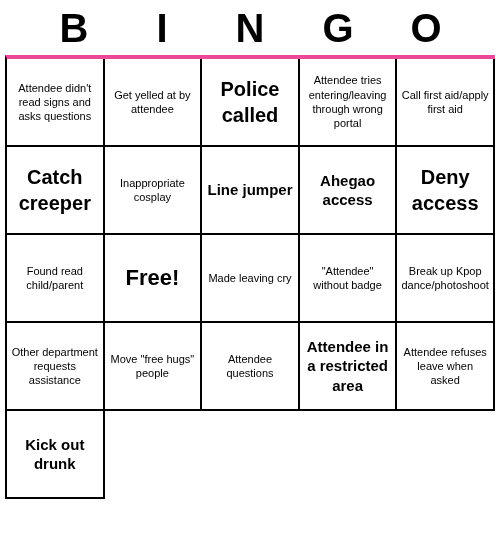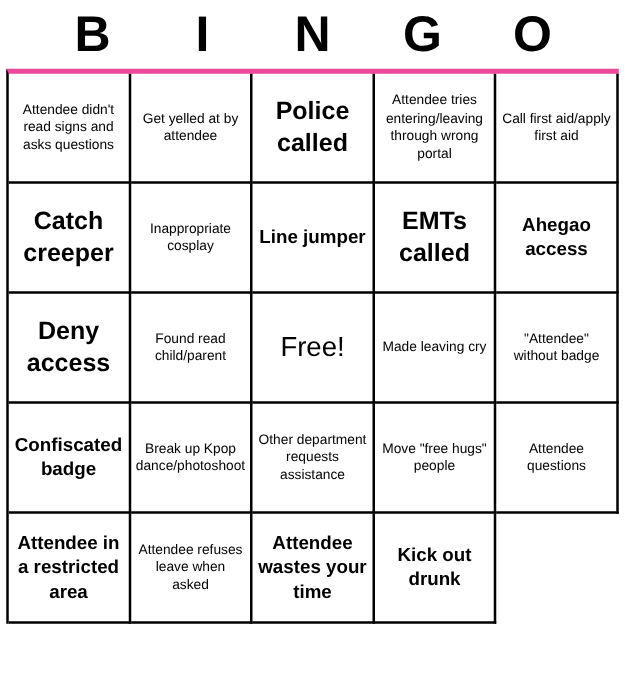--- a/index.html
+++ b/index.html
@@ -69,21 +69,21 @@
       font-weight: bold;
     }
 
     .bingo-cell.medium-text span {
       font-size: 15px;
       font-weight: bold;
     }
 
     .bingo-cell.free span {
       font-size: 22px;
-      font-weight: normal;
+      font-weight: bold;
     }
   </style>
 </head>
 <body>
 
 <div class="bingo-container">
   <div class="bingo-title">
 
   <div class="bingo-letter">B</div>
       <div class="bingo-letter">I</div>
@@ -110,62 +110,53 @@
       </div>
       <div class="bingo-cell large-text">
         <span>Catch creeper</span>
       </div>
       <div class="bingo-cell">
         <span>Inappropriate cosplay</span>
       </div>
       <div class="bingo-cell medium-text">
         <span>Line jumper</span>
       </div>
-      <div class="bingo-cell large-text">
-        <span>EMTs called</span>
-      </div>
       <div class="bingo-cell medium-text">
         <span>Ahegao access</span>
       </div>
       <div class="bingo-cell large-text">
         <span>Deny access</span>
       </div>
       <div class="bingo-cell">
         <span>Found read child/parent</span>
       </div>
       <div class="bingo-cell free">
         <span>Free!</span>
       </div>
       <div class="bingo-cell">
         <span>Made leaving cry</span>
       </div>
       <div class="bingo-cell">
         <span>"Attendee" without badge</span>
-      </div>
-      <div class="bingo-cell medium-text">
-        <span>Confiscated badge</span>
       </div>
       <div class="bingo-cell">
         <span>Break up Kpop dance/photoshoot</span>
       </div>
       <div class="bingo-cell">
         <span>Other department requests assistance</span>
       </div>
       <div class="bingo-cell">
         <span>Move "free hugs" people</span>
       </div>
       <div class="bingo-cell">
         <span>Attendee questions</span>
       </div>
       <div class="bingo-cell medium-text">
         <span>Attendee in a restricted area</span>
       </div>
       <div class="bingo-cell">
         <span>Attendee refuses leave when asked</span>
       </div>
       <div class="bingo-cell medium-text">
-        <span>Attendee wastes your time</span>
-      </div>
-      <div class="bingo-cell medium-text">
         <span>Kick out drunk</span>
       </div>
     </div>
 </div>
 
 </body></html>

